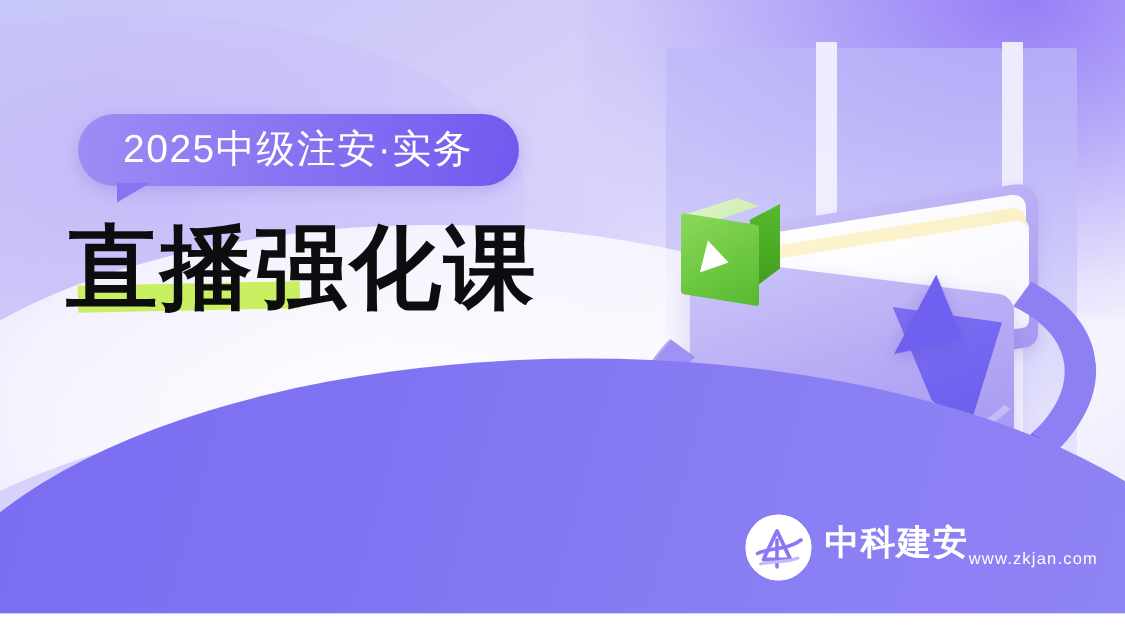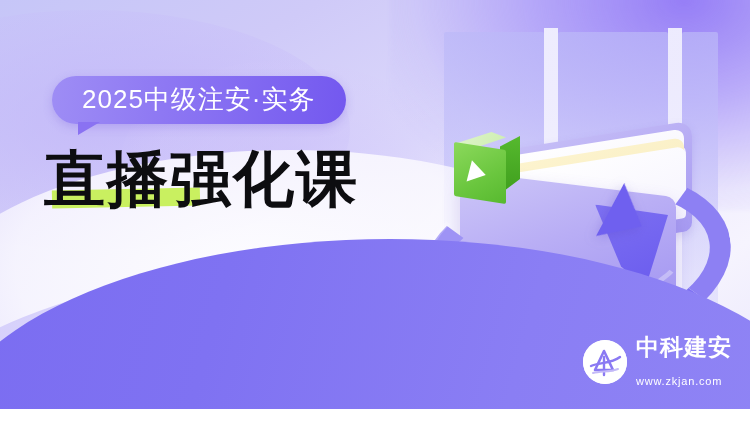--- a/index.html
+++ b/index.html
@@ -346,21 +346,21 @@
     gap: 9px;
   }
   #logo .mark {
     width: 44px; height: 44px;
     border-radius: 50%;
     background: #ffffff;
     position: relative;
     flex: none;
   }
   #logo .mark svg { position: absolute; left: 0; top: 0; }
-  #logo .words { display: flex; flex-direction: column; line-height: 1; }
+  #logo .words { display: flex; line-height: 1; }
   #logo .cn {
     color: #ffffff;
     font-size: 23px;
     font-weight: 700;
     letter-spacing: 1px;
     font-family: "DejaVu Sans", "Liberation Sans", sans-serif;
   }
   #logo .url {
     color: #ffffff;
     font-size: 11px;

